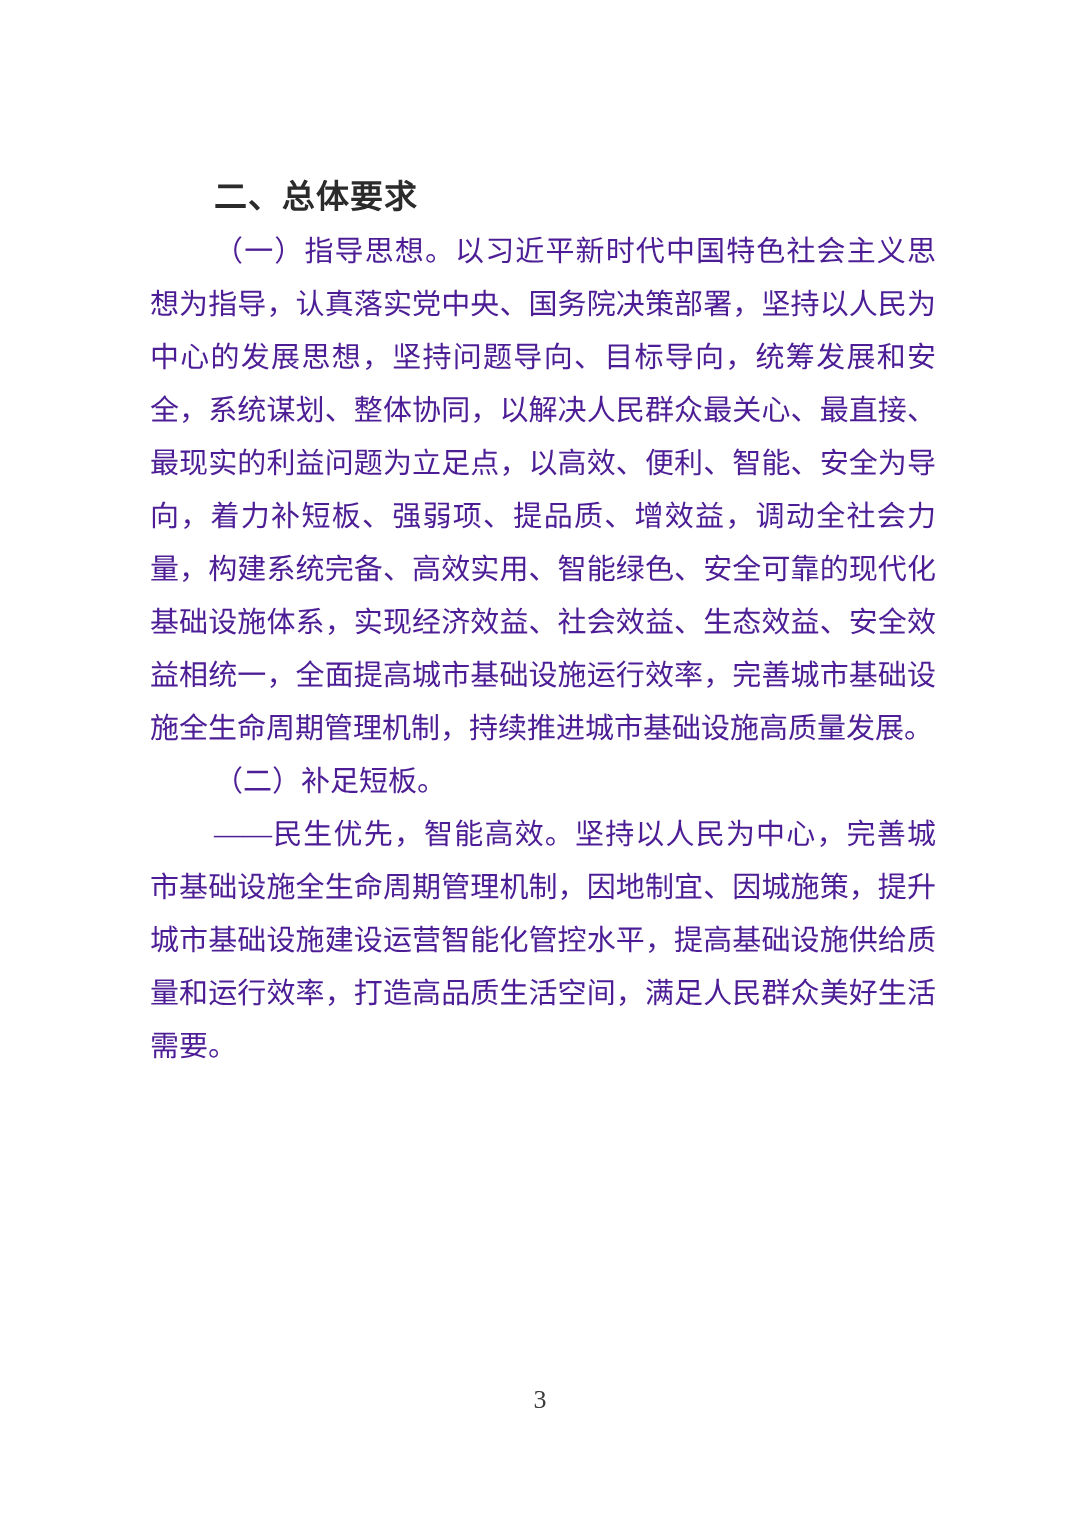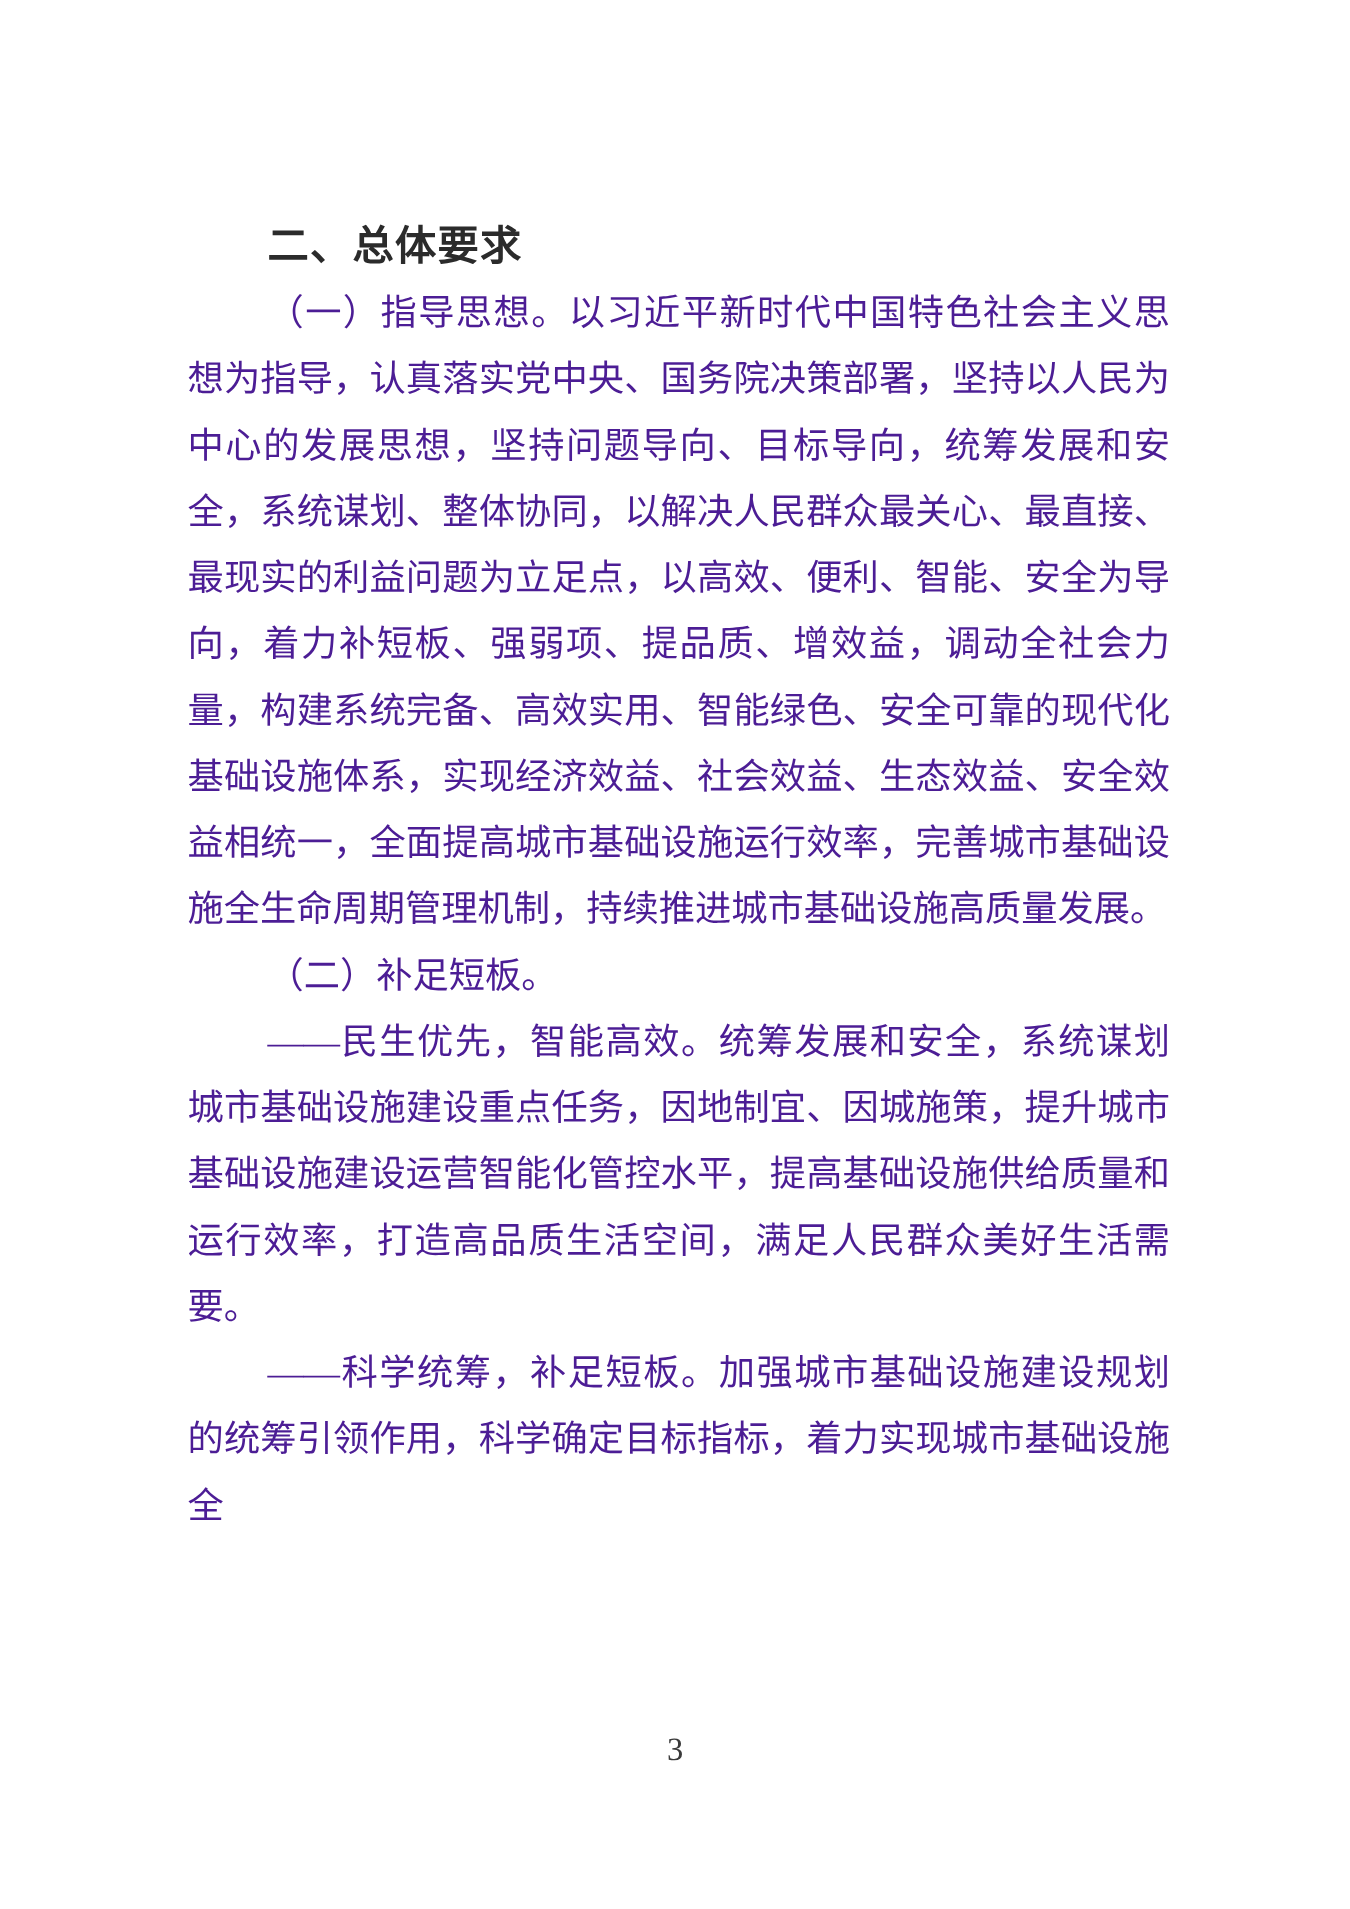--- a/index.html
+++ b/index.html
@@ -56,18 +56,17 @@
 </style>
 </head>
 <body>
 
 <div class="page">
   <div class="content">
     <h1 class="heading">二、总体要求</h1>
     <div id="paragraph-list">
         <p class="para">（一）指导思想。以习近平新时代中国特色社会主义思想为指导，认真落实党中央、国务院决策部署，坚持以人民为中心的发展思想，坚持问题导向、目标导向，统筹发展和安全，系统谋划、整体协同，以解决人民群众最关心、最直接、最现实的利益问题为立足点，以高效、便利、智能、安全为导向，着力补短板、强弱项、提品质、增效益，调动全社会力量，构建系统完备、高效实用、智能绿色、安全可靠的现代化基础设施体系，实现经济效益、社会效益、生态效益、安全效益相统一，全面提高城市基础设施运行效率，完善城市基础设施全生命周期管理机制，持续推进城市基础设施高质量发展。</p>
         <p class="para">（二）补足短板。</p>
-        <p class="para">——民生优先，智能高效。统筹发展和安全，系统谋划城市基础设施建设重点任务，因地制宜、因城施策，提升城市基础设施建设运营智能化管控水平，提高基础设施供给质量和运行效率，打造高品质生活空间，满足人民群众美好生活需要。</p>
-        <p class="para">——科学统筹，补足短板。加强城市基础设施建设规划的统筹引领作用，科学确定目标指标，着力实现城市基础设施全</p>
+        <p class="para">——民生优先，智能高效。坚持以人民为中心，完善城市基础设施全生命周期管理机制，因地制宜、因城施策，提升城市基础设施建设运营智能化管控水平，提高基础设施供给质量和运行效率，打造高品质生活空间，满足人民群众美好生活需要。</p>
       </div>
   </div>
   <div class="page-number">3</div>
 </div>
 
 </body></html>

